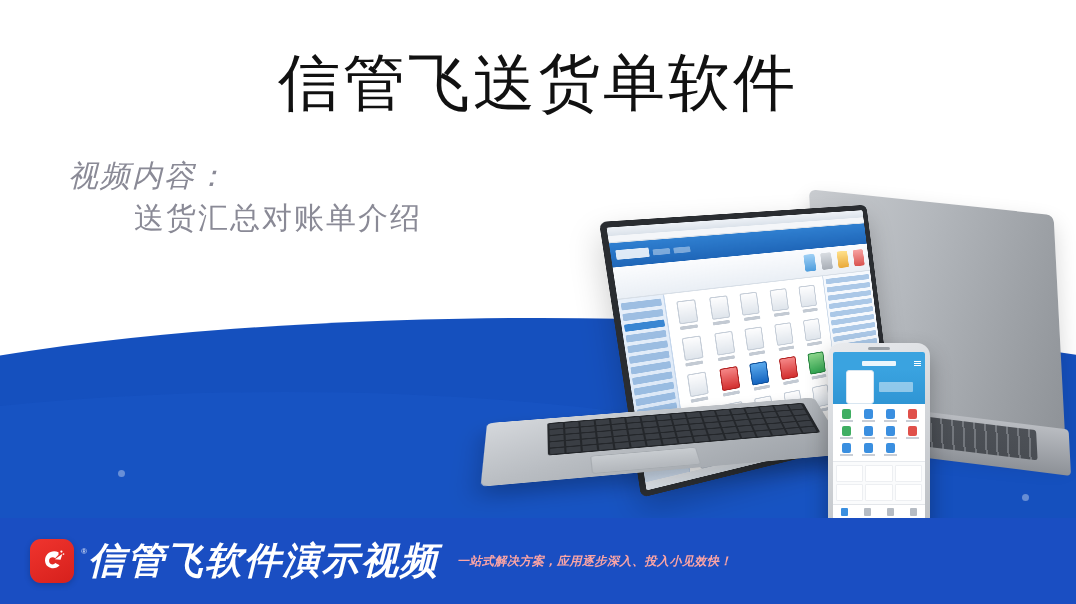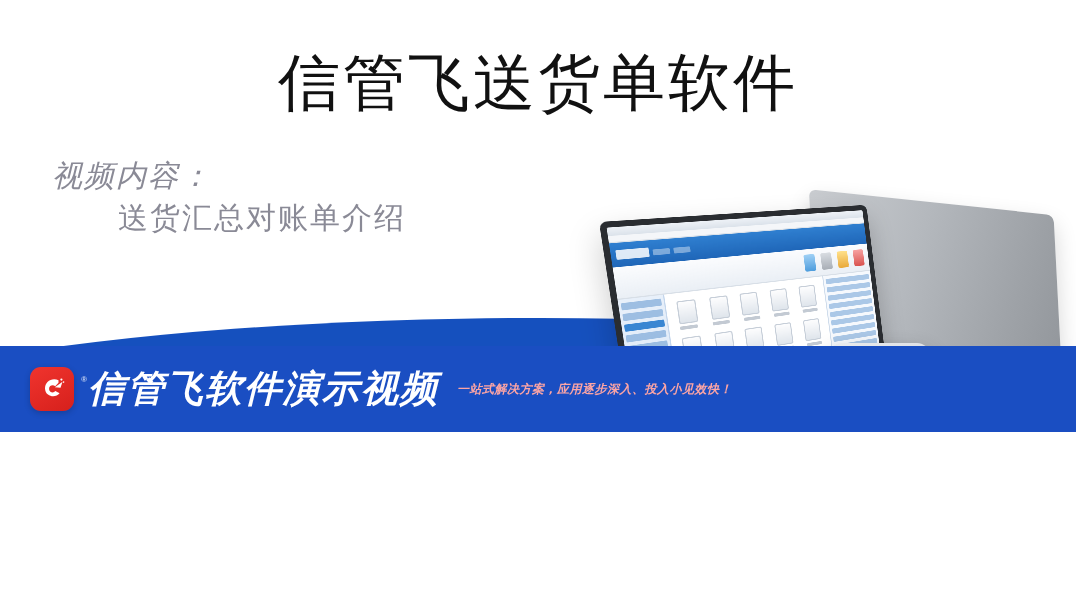--- a/index.html
+++ b/index.html
@@ -1,21 +1,21 @@
 <!DOCTYPE html>
 <html><head>
 <meta charset="utf-8">
 <style>
   html,body{margin:0;padding:0;}
   body{
     width:1076px;height:604px;overflow:hidden;
     background:#ffffff;
     font-family:"Liberation Sans","DejaVu Sans",sans-serif;
   }
-  #slide{position:relative;width:1076px;height:432px;overflow:hidden;background:#fff;}
+  #slide{position:relative;width:1076px;height:604px;overflow:hidden;background:#fff;}
 
   
   .wave-light{
     position:absolute;left:780px;top:352px;width:420px;height:220px;
     background:#7da5dd;
     border-radius:50% 50% 0 0 / 60% 60% 0 0;
     transform:rotate(-7deg);
   }
   .wave-main{
     position:absolute;left:-260px;top:318px;width:1600px;height:420px;
@@ -32,21 +32,21 @@
     background:rgba(255,255,255,.35);
   }
 
   
   .title{
     position:absolute;left:0;top:48px;width:1076px;text-align:center;
     font-family:"Liberation Serif","DejaVu Serif",serif;
     font-size:62px;line-height:70px;color:#111;letter-spacing:3px;
     white-space:nowrap;
   }
-  .sub-wrap{position:absolute;left:52px;top:155px;}
+  .sub-wrap{position:absolute;left:68px;top:155px;}
   .sub-line1{
     font-size:30px;line-height:42px;color:#8a8a96;font-style:italic;
     letter-spacing:2px;white-space:nowrap;
   }
   .sub-line2{
     margin-left:66px;
     font-size:30px;line-height:42px;color:#8a8a96;
     letter-spacing:2px;white-space:nowrap;
   }
 

